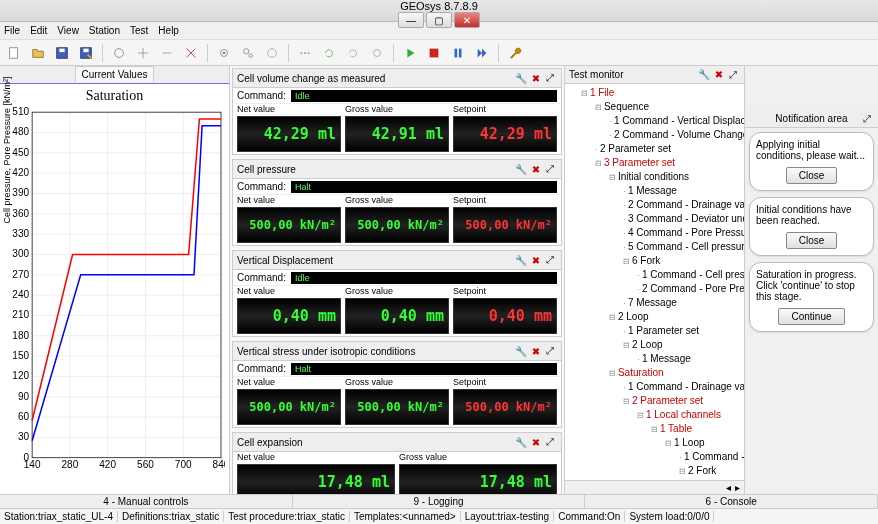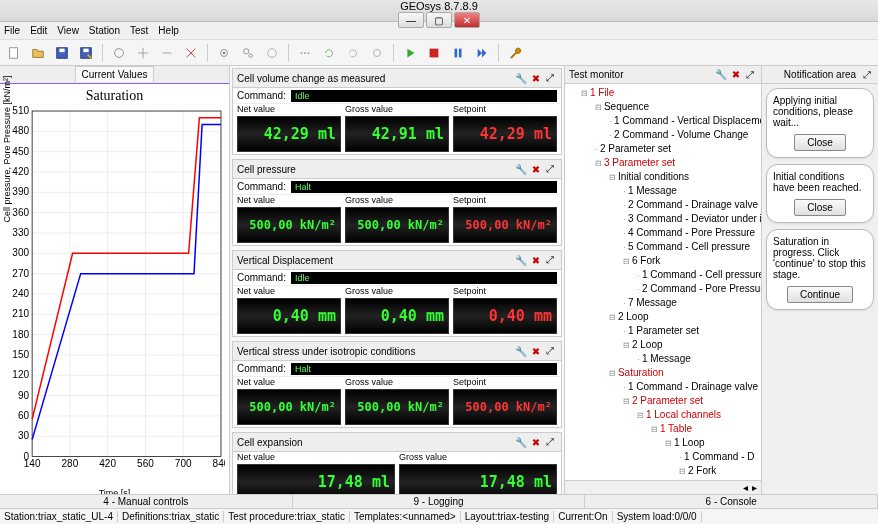--- a/index.html
+++ b/index.html
@@ -14,21 +14,21 @@
 .menubar span { cursor: pointer; }
 .toolbar { height: 26px; display: flex; align-items: center; padding: 2px 4px; gap: 4px; border-bottom: 1px solid #ccc; background: #f5f5f5; }
 .tbtn { width: 20px; height: 20px; border: 1px solid transparent; display: flex; align-items: center; justify-content: center; cursor: pointer; border-radius: 2px; }
 .tbtn svg { width: 14px; height: 14px; }
 .tsep { width: 1px; height: 18px; background: #ccc; margin: 0 2px; }
 .main { flex: 1; display: flex; overflow: hidden; }
 .col { display: flex; flex-direction: column; border-right: 1px solid #ccc; overflow: hidden; }
 .col1 { width: 230px; }
 .col2 { width: 335px; }
 .col3 { flex: 1; }
-.col4 { width: 116px; }
+.col4 { width: 133px; margin-top: 44px; }
 .tabrow { height: 18px; display: flex; align-items: center; background: #eee; border-bottom: 1px solid #8b5cf6; font-size: 10px; padding: 0 2px; gap: 2px; flex-direction: column; }
 .tab { padding: 2px 6px; background: #f8f8f8; border: 1px solid #ccc; border-bottom: none; cursor: pointer; }
 .tab.active { background: #fff; }
 .panelicons { margin-left: auto; display: flex; gap: 2px; }
 .pico { width: 14px; height: 14px; cursor: pointer; display: flex; align-items: center; justify-content: center; }
 .chart-area { flex: 1; background: #fff; display: flex; flex-direction: column; padding: 4px; position: relative; }
 .chart-title { text-align: center; font-size: 14px; font-family: serif; }
 .chart-body { flex: 1; position: relative; }
 .chart-body svg { width: 100%; height: 100%; }
 .yaxis-label { position: absolute; left: -2px; top: 50%; transform: rotate(-90deg) translateX(50%); transform-origin: left top; font-size: 9px; white-space: nowrap; }
@@ -265,21 +265,20 @@
             <text x="140.8" y="360" text-anchor="middle" font-size="8">560</text>
             <line x1="178.4" y1="6" x2="178.4" y2="350" stroke="#ddd" stroke-width="0.5"></line>
             <text x="178.4" y="360" text-anchor="middle" font-size="8">700</text>
             <line x1="216" y1="6" x2="216" y2="350" stroke="#ddd" stroke-width="0.5"></line>
             <text x="216" y="360" text-anchor="middle" font-size="8">840</text>
             <rect x="28" y="6" width="188" height="344" fill="none" stroke="#000" stroke-width="0.7"></rect>
             <path d="M28 312.9019607843137 L68.28571428571428 147.6470588235294 L103.2 147.6470588235294 L183.77142857142857 147.6470588235294 L194.5142857142857 12.74509803921569 L216 12.74509803921569 " fill="none" stroke="#ff0000" stroke-width="1.5"></path>
             <path d="M28 333.1372549019608 L76.34285714285714 167.88235294117646 L111.25714285714285 167.88235294117646 L189.14285714285714 167.88235294117646 L197.20000000000002 19.49019607843138 L216 19.49019607843138 " fill="none" stroke="#0000ff" stroke-width="1.5"></path>
           </svg>
       </div>
-      <div style="text-align:center;font-size:9px">Time [s]</div>
 
     </div>
   </div>
 
   <div class="col col2">
     <div class="col2-inner" id="panels">
         <div class="mpanel">
           <div class="mhdr">
             <div class="mtitle">Cell volume change as measured</div>
             <div class="pico">🔧</div>
@@ -493,15 +492,15 @@
     <div class="bt">9 - Logging</div>
     <div class="bt">6 - Console</div>
   </div>
 
 <div class="status" id="status">
     <div class="seg">Station:triax_static_UL-4</div>
     <div class="seg">Definitions:triax_static</div>
     <div class="seg">Test procedure:triax_static</div>
     <div class="seg">Templates:&lt;unnamed&gt;</div>
     <div class="seg">Layout:triax-testing</div>
-    <div class="seg">Current:On</div>
+    <div class="seg">Command:On</div>
     <div class="seg">System load:0/0/0</div>
   </div>
 
 </body></html>

